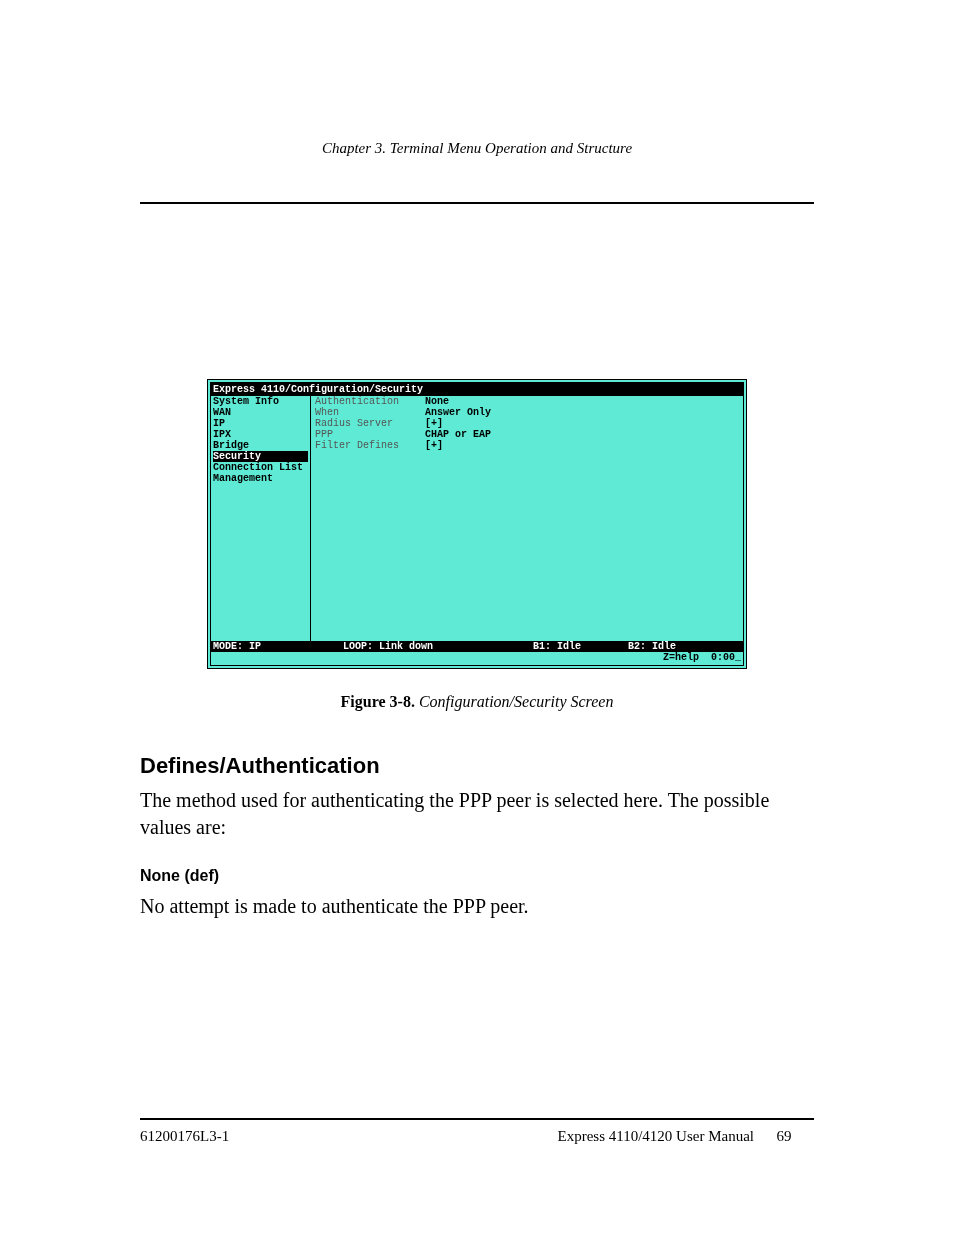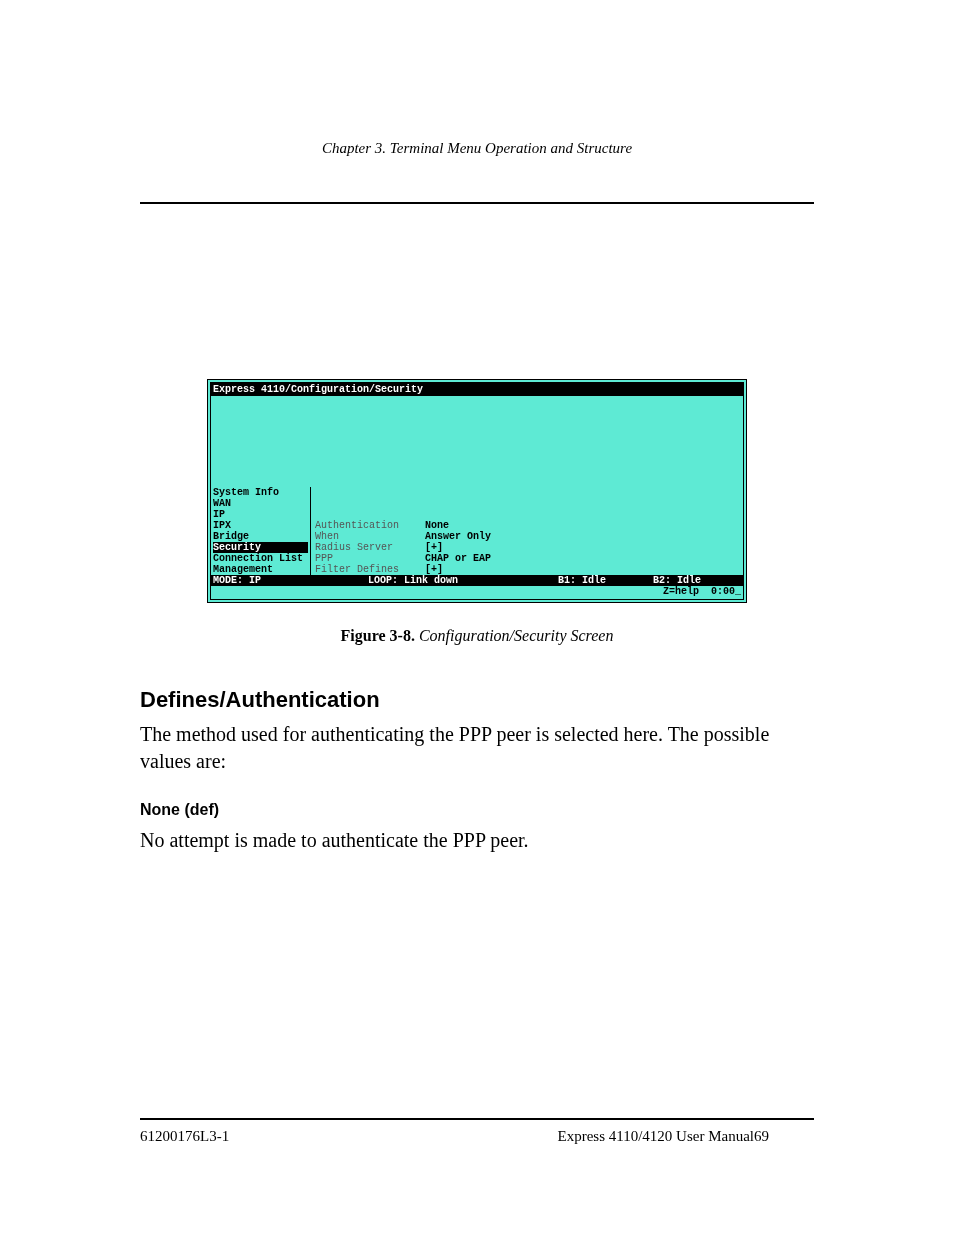--- a/index.html
+++ b/index.html
@@ -13,30 +13,30 @@
     width: 540px;
     margin: 175px auto 0 auto;
     border: 4px double #000;
     background: #5eead4;
     font-family: "Courier New", monospace;
     font-size: 10px;
     line-height: 1.1;
     color: #000;
   }
   .titlebar { background: #000; color: #fff; font-weight: bold; padding: 1px 2px; white-space: pre; }
-  .body-area { display: flex; height: 179px; align-items: flex-end; }
+  .body-area { display: flex; height: 245px; }
   .sidebar { width: 100px; border-right: 1px solid #000; padding: 0 2px; }
   .sidebar .item { font-weight: bold; white-space: pre; }
   .sidebar .item.selected { background: #000; color: #fff; }
   .content { flex: 1; padding: 0 4px; }
   .row { display: flex; }
   .row .label { width: 110px; white-space: pre; color: #555; }
   .row .value { font-weight: bold; white-space: pre; }
   .statusbar { background: #000; color: #fff; font-weight: bold; display: flex; padding: 0 2px; }
-  .statusbar .seg1 { width: 155px; }
+  .statusbar .seg1 { width: 130px; }
   .statusbar .seg2 { width: 190px; }
   .statusbar .seg3 { width: 95px; }
   .statusbar .seg4 { flex: 1; }
   .helpbar { text-align: right; padding: 0 2px 2px 2px; font-weight: bold; white-space: pre; }
 
   .fig-caption { text-align: center; margin-top: 24px; font-size: 16px; }
   .fig-caption .figlabel { font-weight: bold; }
   .fig-caption .figtitle { font-style: italic; }
 
   .heading { font-family: Arial, Helvetica, sans-serif; font-size: 22px; font-weight: bold; margin-top: 42px; }
@@ -102,16 +102,16 @@
   <div class="heading">Defines/Authentication</div>
   <div class="bodytext">The method used for authenticating the PPP peer is selected here. The possible values are:</div>
   <div class="subhead">None (def)</div>
   <div class="bodytext">No attempt is made to authenticate the PPP peer.</div>
 
   <div style="position:absolute; left:140px; right:140px; bottom:90px;">
     <hr class="footer-rule">
     <div style="display:flex;">
       <span style="flex:0 0 140px; font-size:15px;">61200176L3-1</span>
       <span style="flex:1; text-align:right; font-size:15px;">Express 4110/4120 User Manual</span>
-      <span style="flex:0 0 60px; text-align:left; font-size:15px;">69</span>
+      <span style="flex:0 0 60px; text-align:center; font-size:15px;">69</span>
     </div>
   </div>
 </div>
 
 </body></html>

